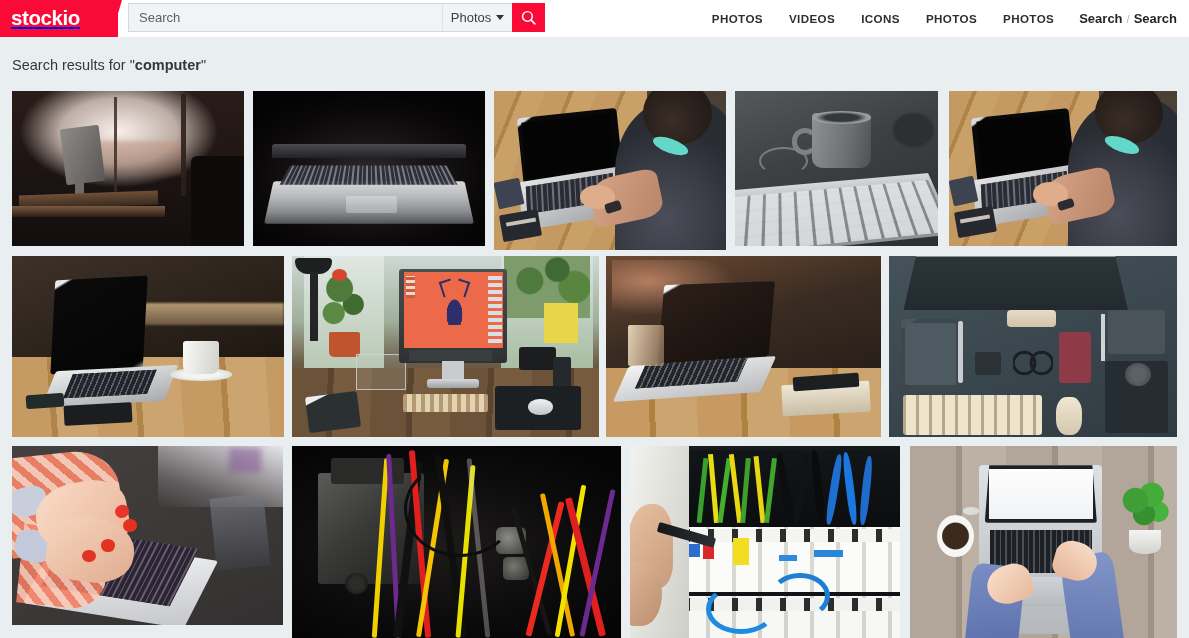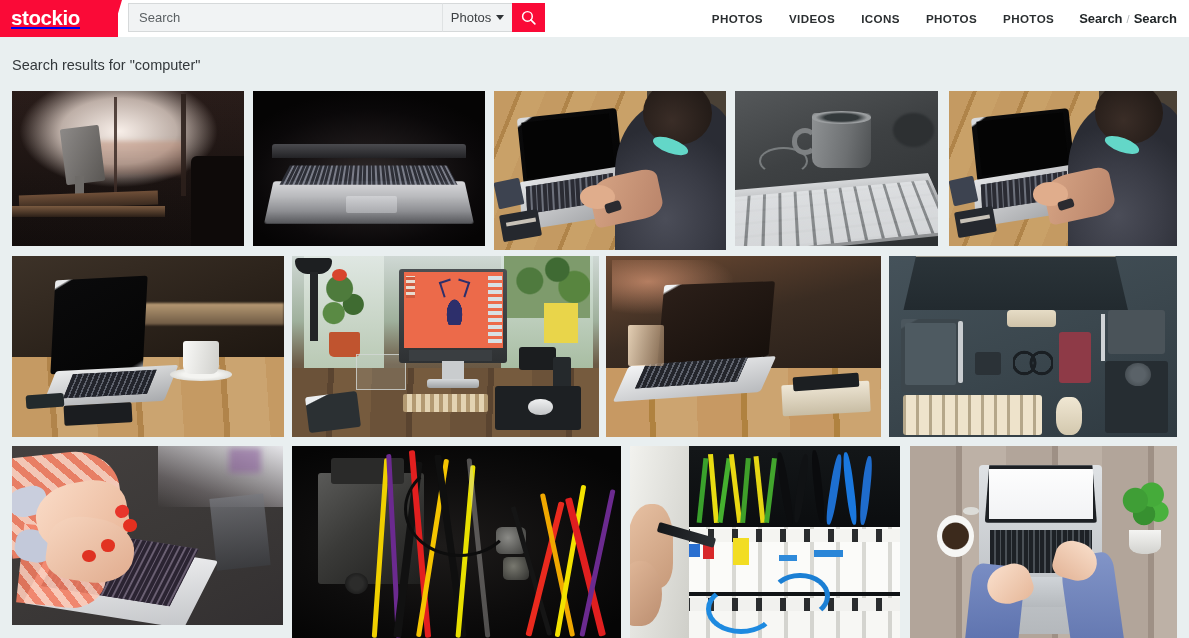--- a/index.html
+++ b/index.html
@@ -116,21 +116,21 @@
     color: #b3b8ba;
     padding: 0 4px;
   }
 
   
   #results-heading {
     position: absolute; left: 12px; top: 57px;
     font-size: 14.5px;
     color: #33383b;
   }
-  #results-heading b { font-weight: normal; }
+  #results-heading b { font-weight: bold; }
 
   
   .tile {
     position: absolute;
     overflow: hidden;
     cursor: pointer;
     background: #1b1b1b;
   }
   .ph { position: absolute; inset: 0; }
 

